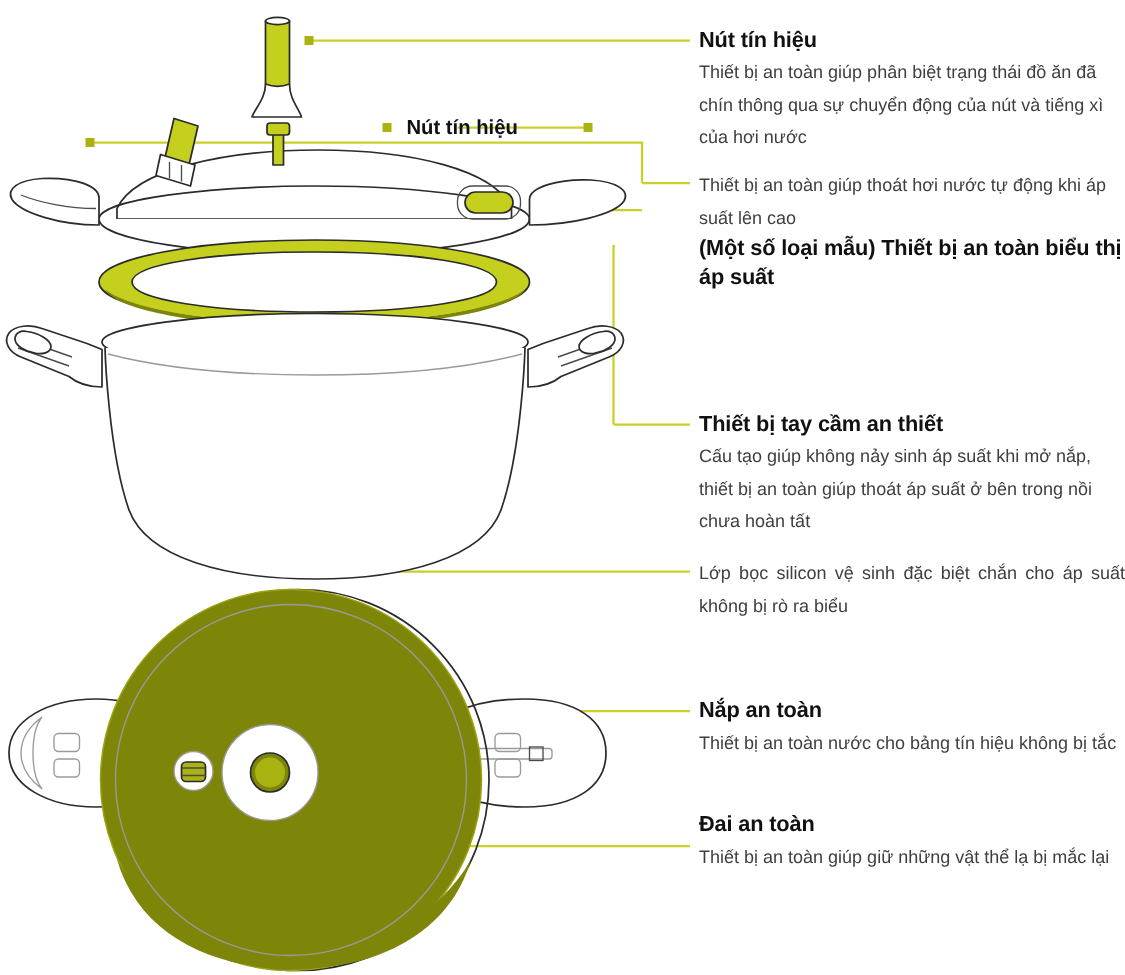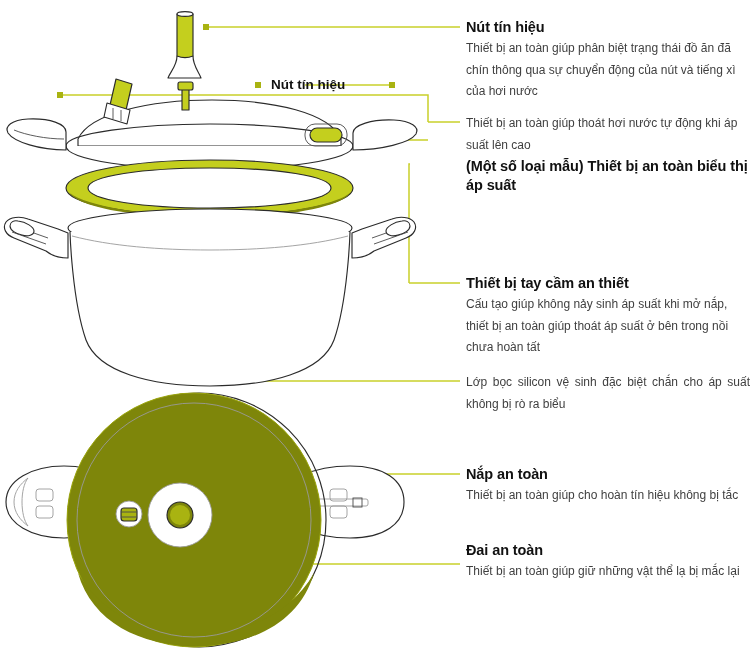--- a/index.html
+++ b/index.html
@@ -184,21 +184,21 @@
       <p class="h">Thiết bị tay cầm an thiết</p>
       <p class="b">Cấu tạo giúp không nảy sinh áp suất khi mở nắp, thiết bị an toàn giúp thoát áp suất ở bên trong nồi chưa hoàn tất</p>
     </div>
 
     <div class="entry" style="top:372px;">
       <p class="b just">Lớp bọc silicon vệ sinh đặc biệt chắn cho áp suất không bị rò ra biểu</p>
     </div>
 
     <div class="entry" style="top:465px;">
       <p class="h">Nắp an toàn</p>
-      <p class="b">Thiết bị an toàn giúp cho hoàn tín hiệu không bị tắc</p>
+      <p class="b">Thiết bị an toàn nước cho bảng tín hiệu không bị tắc</p>
     </div>
 
     <div class="entry" style="top:541px;">
       <p class="h">Đai an toàn</p>
       <p class="b">Thiết bị an toàn giúp giữ những vật thể lạ bị mắc lại</p>
     </div>
 
   </div>
 </div>
 

